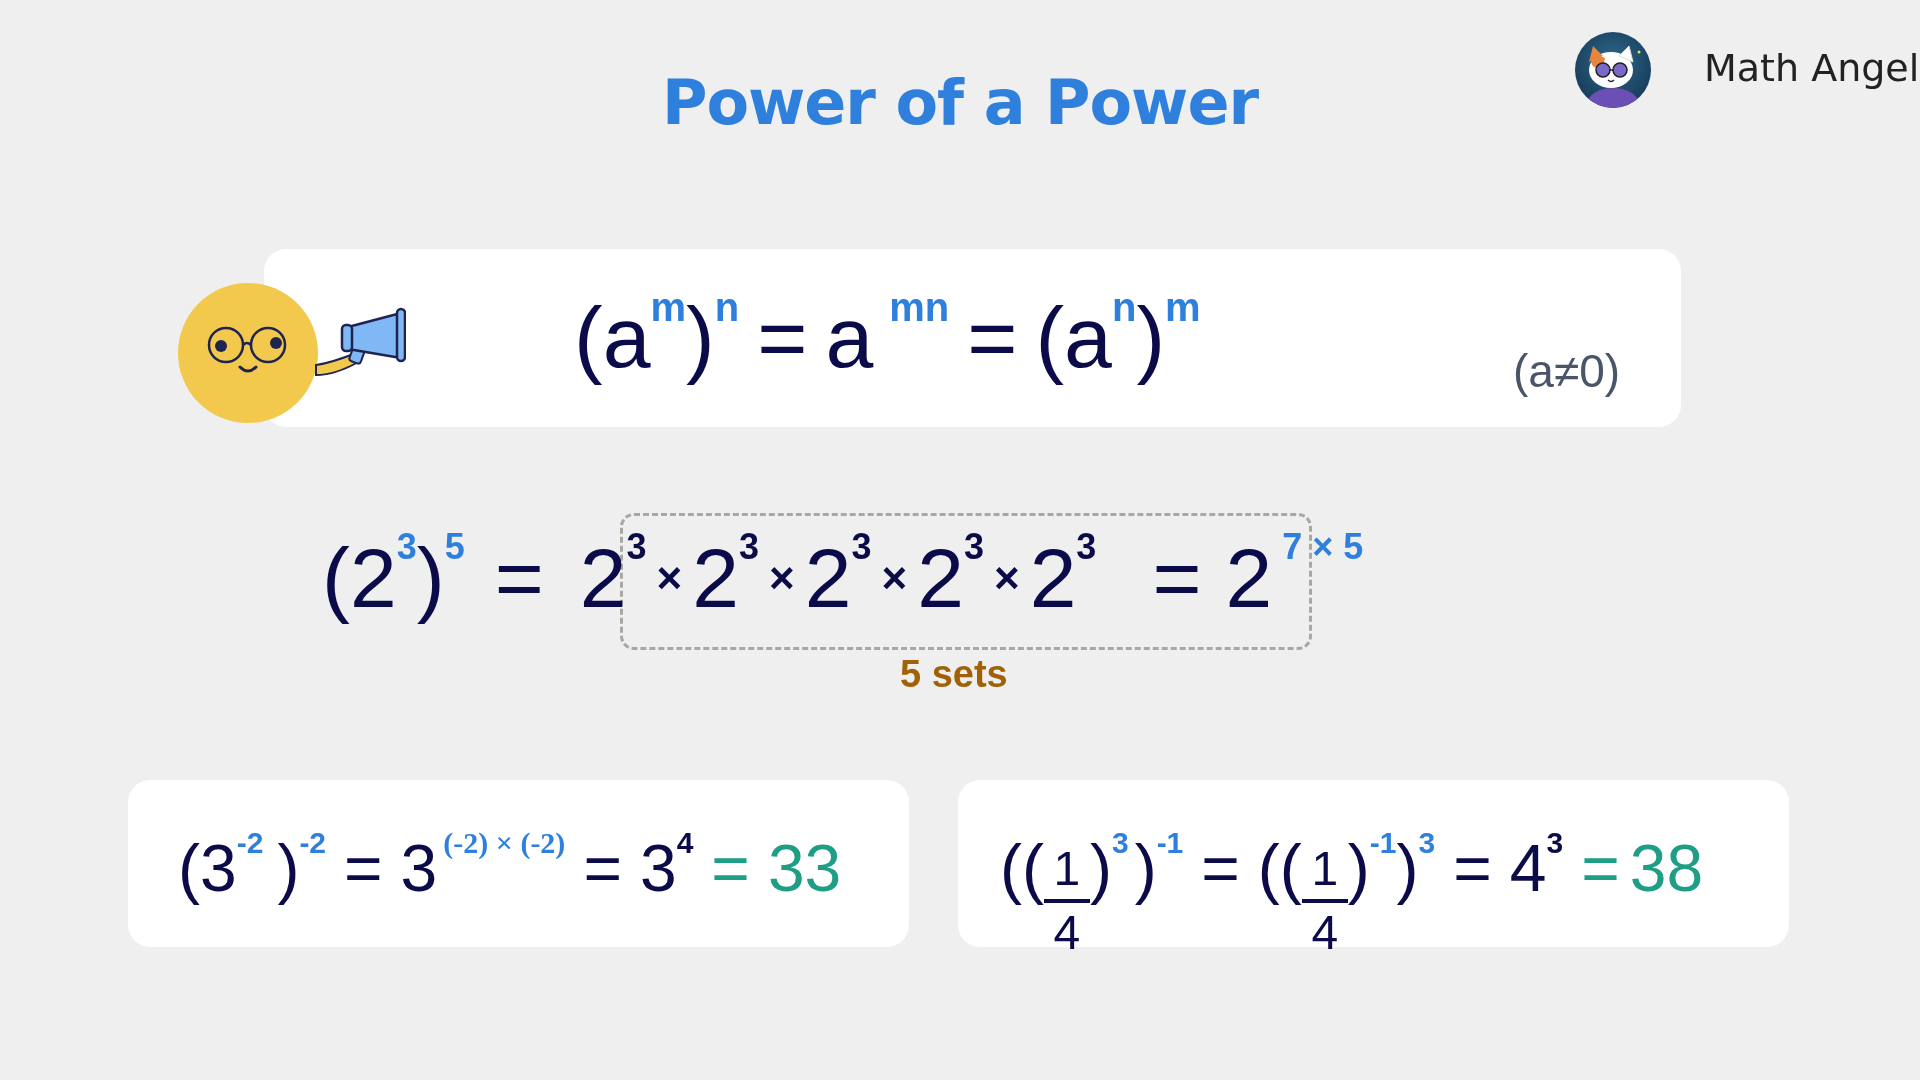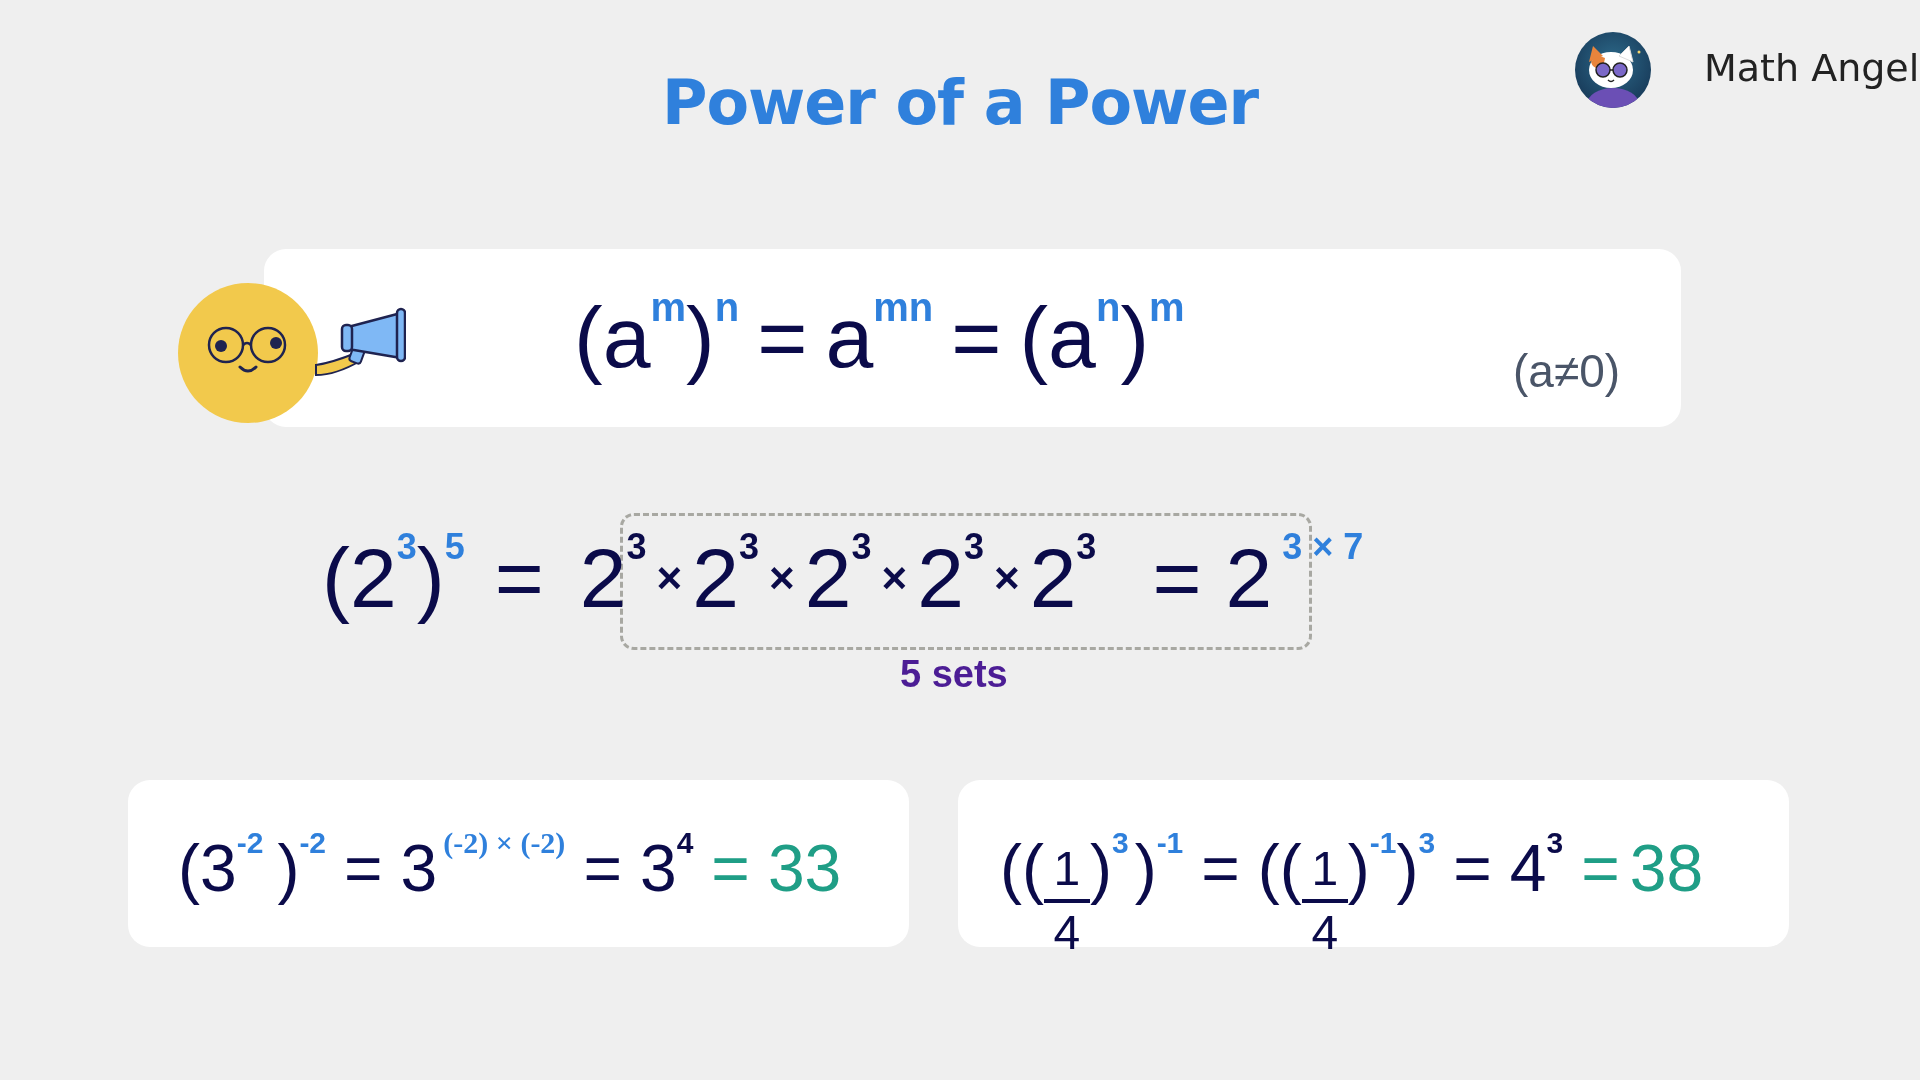--- a/index.html
+++ b/index.html
@@ -18,21 +18,21 @@
   .mascot { left:176px; top:283px; width:150px; height:150px; }
   .eq { position:absolute; white-space:nowrap; display:flex; align-items:baseline; }
   .big { font-size:86px; }
   .mid { font-size:66px; }
   .sup { font-weight:bold; color:#2f80dc; position:relative; }
   .supd { font-weight:bold; color:#0b0b4a; position:relative; }
   .green { color:#1f9e86; }
   .op { padding:0 18px; }
   .cond { left:1505px; top:344px; font-size:46px; color:#4a5568;margin-left:8px; }
   .dashbox { left:620px; top:513px; width:686px; height:131px; border:3px dashed #a8a8a2; border-radius:14px; }
-  .sets { left:900px; top:653px; font-size:38px; color:#4c1d95; font-weight:bold; }
+  .sets { left:900px; top:653px; font-size:38px; color:#a16207; font-weight:bold; }
   .frac { display:inline-flex; flex-direction:column; align-items:center; font-size:48px; line-height:1; position:relative; top:-6px; }
   .frac .bar { width:46px; height:4px; background:#0b0b4a; margin:6px 0; }
 </style>
 </head>
 <body>
 
 <div class="abs title">Power of a Power</div>
 
 <div class="abs logo">
   <svg width="76" height="76" viewBox="0 0 76 76">
@@ -70,21 +70,21 @@
 </div>
 
 <div class="eq big" style="left:574px; top:288px;">
   <span>(</span>
   <span>a</span>
   <span class="sup" style="font-size:40px; top:-46px;">m</span>
   <span>)</span>
   <span class="sup" style="font-size:40px; top:-46px;">n</span>
   <span class="op">=</span>
   <span>a</span>
-  <span class="sup" style="font-size:40px; top:-46px;">mn</span>
+  <span class="sup" style="font-size:40px; top:-46px;margin-left:16px;">mn</span>
   <span class="op">=</span>
   <span>(</span>
   <span>a</span>
   <span class="sup" style="font-size:40px; top:-46px;">n</span>
   <span>)</span>
   <span class="sup" style="font-size:40px; top:-46px;">m</span>
 </div>
 <div class="abs cond">(a≠0)</div>
 
 <div class="abs dashbox"></div>
@@ -107,21 +107,21 @@
   <span>2</span>
   <span class="supd" style="font-size:36px; top:-48px;">3</span>
   <span style="font-size:44px; padding:0 10px; position:relative; top:-14px; font-weight:bold;">×</span>
   <span>2</span>
   <span class="supd" style="font-size:36px; top:-48px;">3</span>
   <span style="font-size:44px; padding:0 10px; position:relative; top:-14px; font-weight:bold;">×</span>
   <span>2</span>
   <span class="supd" style="font-size:36px; top:-48px;">3</span>
   <span class="op" style="padding:0 24px 0 56px;">=</span>
   <span>2</span>
-  <span class="sup" style="font-size:36px; top:-48px; padding-left:10px;">3 × 7</span>
+  <span class="sup" style="font-size:36px; top:-48px; padding-left:10px;">7 × 5</span>
 </div>
 
 <div class="abs card card2"></div>
 <div class="eq mid" style="left:178px; top:830px;">
   <span>(</span>
   <span>3</span>
   <span class="sup" style="font-size:30px; top:-38px;">-2</span>
   <span style="padding-left:14px;">)</span>
   <span class="sup" style="font-size:30px; top:-38px;">-2</span>
   <span class="op">=</span>

